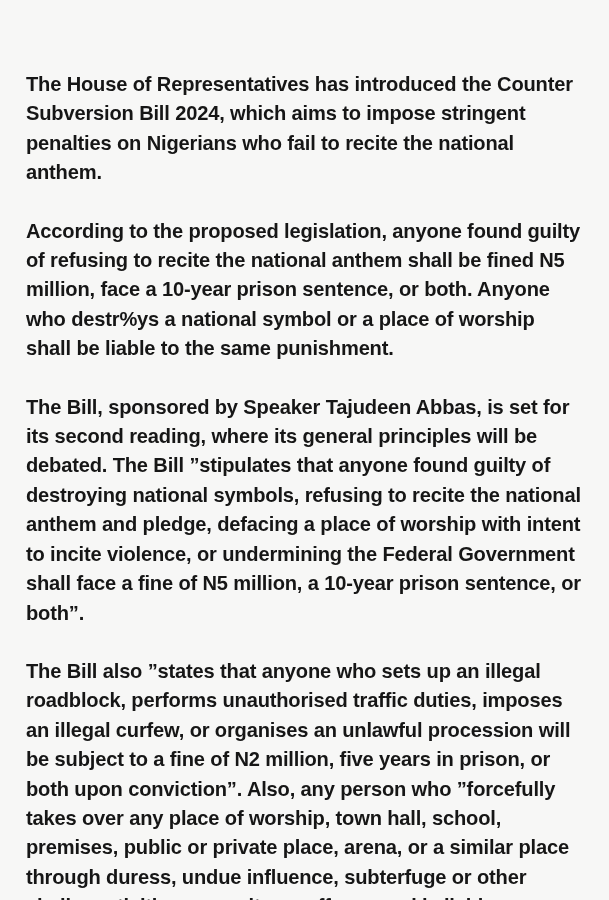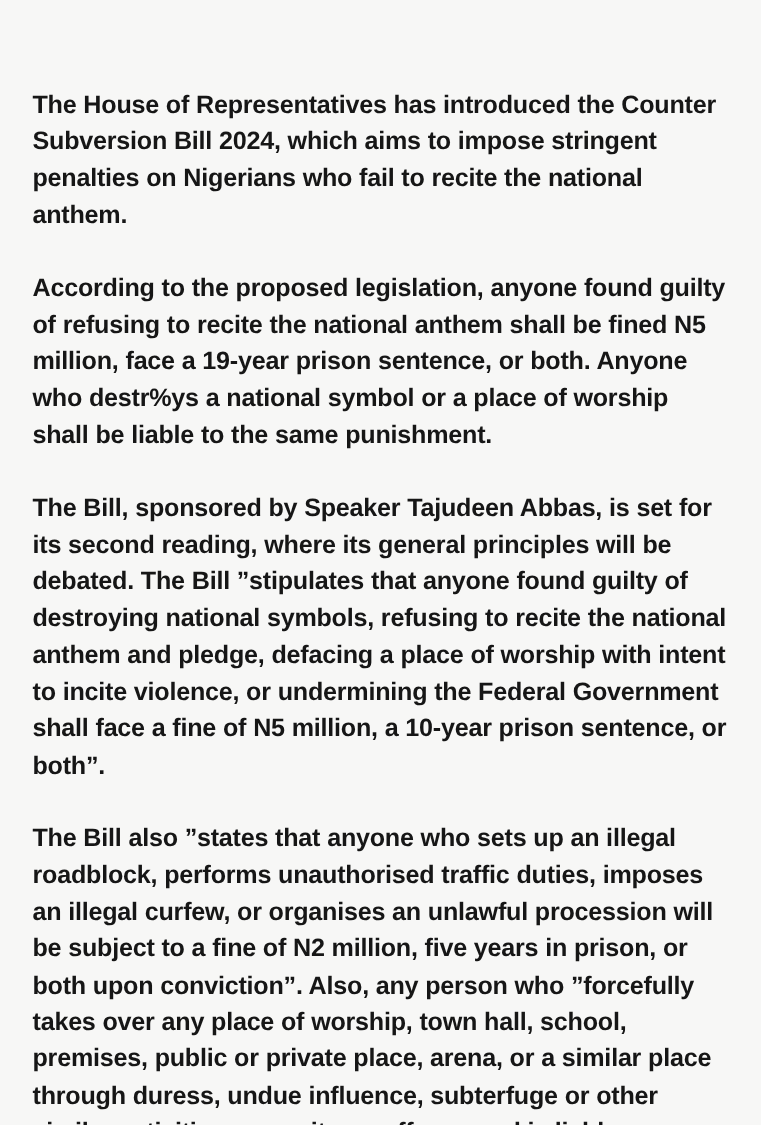--- a/index.html
+++ b/index.html
@@ -36,19 +36,19 @@
     margin-bottom: 0;
   }
 </style>
 </head>
 <body>
 
 <article class="article">
 
   <p class="para">The House of Representatives has introduced the Counter Subversion Bill 2024, which aims to impose stringent penalties on Nigerians who fail to recite the national anthem.</p>
 
-  <p class="para">According to the proposed legislation, anyone found guilty of refusing to recite the national anthem shall be fined N5 million, face a 19-year prison sentence, or both. Anyone who destr%ys a national symbol or a place of worship shall be liable to the same punishment.</p>
+  <p class="para">According to the proposed legislation, anyone found guilty of refusing to recite the national anthem shall be fined N5 million, face a 10-year prison sentence, or both. Anyone who destr%ys a national symbol or a place of worship shall be liable to the same punishment.</p>
 
   <p class="para">The Bill, sponsored by Speaker Tajudeen Abbas, is set for its second reading, where its general principles will be debated. The Bill ”stipulates that anyone found guilty of destroying national symbols, refusing to recite the national anthem and pledge, defacing a place of worship with intent to incite violence, or undermining the Federal Government shall face a fine of N5 million, a 10-year prison sentence, or both”.</p>
 
   <p class="para">The Bill also ”states that anyone who sets up an illegal roadblock, performs unauthorised traffic duties, imposes an illegal curfew, or organises an unlawful procession will be subject to a fine of N2 million, five years in prison, or both upon conviction”. Also, any person who ”forcefully takes over any place of worship, town hall, school, premises, public or private place, arena, or a similar place through duress, undue influence, subterfuge or other similar activities, commits an offence and is liable on conviction to a fine of N5 million or imprisonment for a term of 10 years or both”.</p>
 
 </article>
 
 </body></html>

